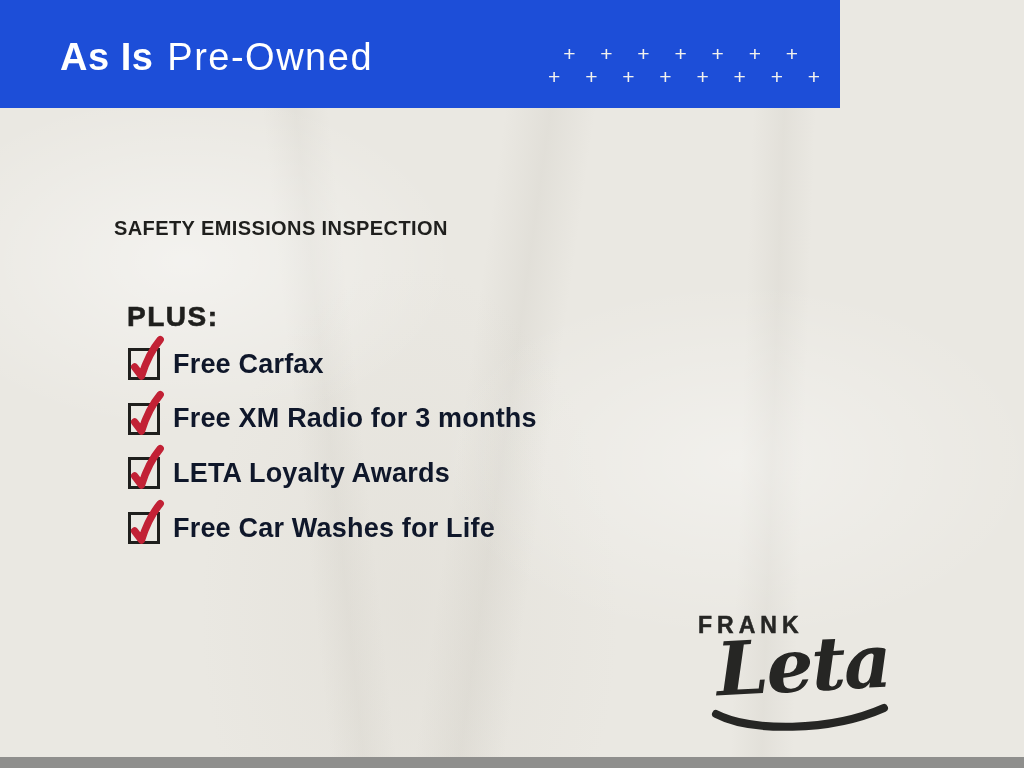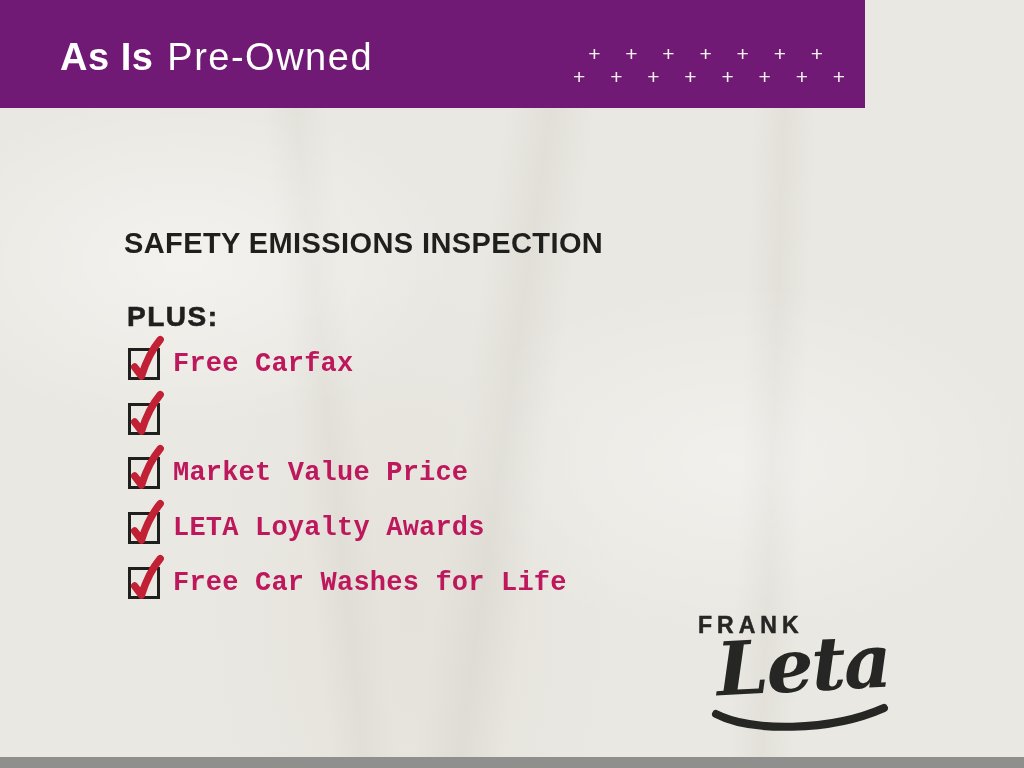--- a/index.html
+++ b/index.html
@@ -19,41 +19,41 @@
       radial-gradient(ellipse 500px 300px at 72% 60%, rgba(255,255,255,0.35), rgba(255,255,255,0) 60%),
       radial-gradient(ellipse 300px 500px at 40% 80%, rgba(196,190,178,0.14), rgba(196,190,178,0) 70%),
       linear-gradient(98deg, rgba(0,0,0,0) 46%, rgba(150,145,132,0.10) 50%, rgba(0,0,0,0) 54%),
       linear-gradient(84deg, rgba(0,0,0,0) 30%, rgba(150,145,132,0.08) 33%, rgba(0,0,0,0) 36%),
       linear-gradient(92deg, rgba(0,0,0,0) 72%, rgba(150,145,132,0.09) 75%, rgba(0,0,0,0) 78%);
   }
 
   
   .topbar{
     position:absolute;top:0;left:0;width:840px;height:108px;
-    background:#701a75;z-index:3;padding-left:25px;
+    background:#1d4ed8;z-index:3;
   }
   .title{
     position:absolute;left:60px;top:38px;
     color:#ffffff;font-size:38px;line-height:1;white-space:nowrap;
   }
   .title .t-bold{font-weight:700;letter-spacing:0.5px;}
   .title .t-light{font-weight:400;letter-spacing:1.5px;margin-left:14px;}
 
   .plus-rows{
     position:absolute;top:42px;right:20px;
     color:#f2f1ed;font-size:21px;font-weight:400;
     text-align:right;line-height:23px;
   }
   .plus-row{word-spacing:19px;white-space:nowrap;}
   .plus-row.top{margin-right:22px;}
 
   
   .heading{
-    position:absolute;left:113px;top:216px;margin:11px;
-    font-size:29px;font-weight:700;letter-spacing:0.4px;
+    position:absolute;left:113px;top:216px;margin:1px;
+    font-size:20px;font-weight:700;letter-spacing:0.4px;
     color:#1f1f1d;white-space:nowrap;
   }
   .subheading{
     position:absolute;left:113px;top:287px;margin:14px;
     font-size:28px;font-weight:800;letter-spacing:1.5px;
     -webkit-text-stroke:0.6px #1f1f1d;
     color:#1f1f1d;white-space:nowrap;
   }
   .checklist{
     position:absolute;left:128px;top:337px;margin:0;padding:0;
@@ -65,23 +65,22 @@
   .checkbox{
     position:relative;display:inline-block;
     width:26px;height:26px;border:3.5px solid #1f1f1d;
     flex:0 0 auto;background:transparent;
   }
   .checkbox svg{
     position:absolute;left:-3px;top:-17px;width:36px;height:50px;
     overflow:visible;
   }
   .item-label{
-    font-size:27px;font-weight:700;letter-spacing:0.2px;color:#be185d;
+    font-size:27px;font-weight:700;letter-spacing:0.2px;color:#0f172a;
     white-space:nowrap;
-    font-family:Liberation Mono, monospace;
   }
 
   
   .logo{
     position:absolute;right:116px;top:612px;width:210px;height:120px;
     color:#262624;z-index:2;
   }
   .logo .frank{
     padding-right:8px;
     font-size:23px;font-weight:800;letter-spacing:5px;
@@ -132,28 +131,21 @@
           </svg>
         </span>
       <span class="item-label">Free Carfax</span>
     </li>
     <li>
       <span class="checkbox">
           <svg viewBox="0 0 30 44">
             <path d="M5 29 L11 37 C14.5 26 20 14 27.5 5" fill="none" stroke="#c22135" stroke-width="6.5" stroke-linecap="round" stroke-linejoin="round"></path>
           </svg>
         </span>
-    </li>
-    <li>
-      <span class="checkbox">
-          <svg viewBox="0 0 30 44">
-            <path d="M5 29 L11 37 C14.5 26 20 14 27.5 5" fill="none" stroke="#c22135" stroke-width="6.5" stroke-linecap="round" stroke-linejoin="round"></path>
-          </svg>
-        </span>
-      <span class="item-label">Market Value Price</span>
+      <span class="item-label">Free XM Radio for 3 months</span>
     </li>
     <li>
       <span class="checkbox">
           <svg viewBox="0 0 30 44">
             <path d="M5 29 L11 37 C14.5 26 20 14 27.5 5" fill="none" stroke="#c22135" stroke-width="6.5" stroke-linecap="round" stroke-linejoin="round"></path>
           </svg>
         </span>
       <span class="item-label">LETA Loyalty Awards</span>
     </li>
     <li>

